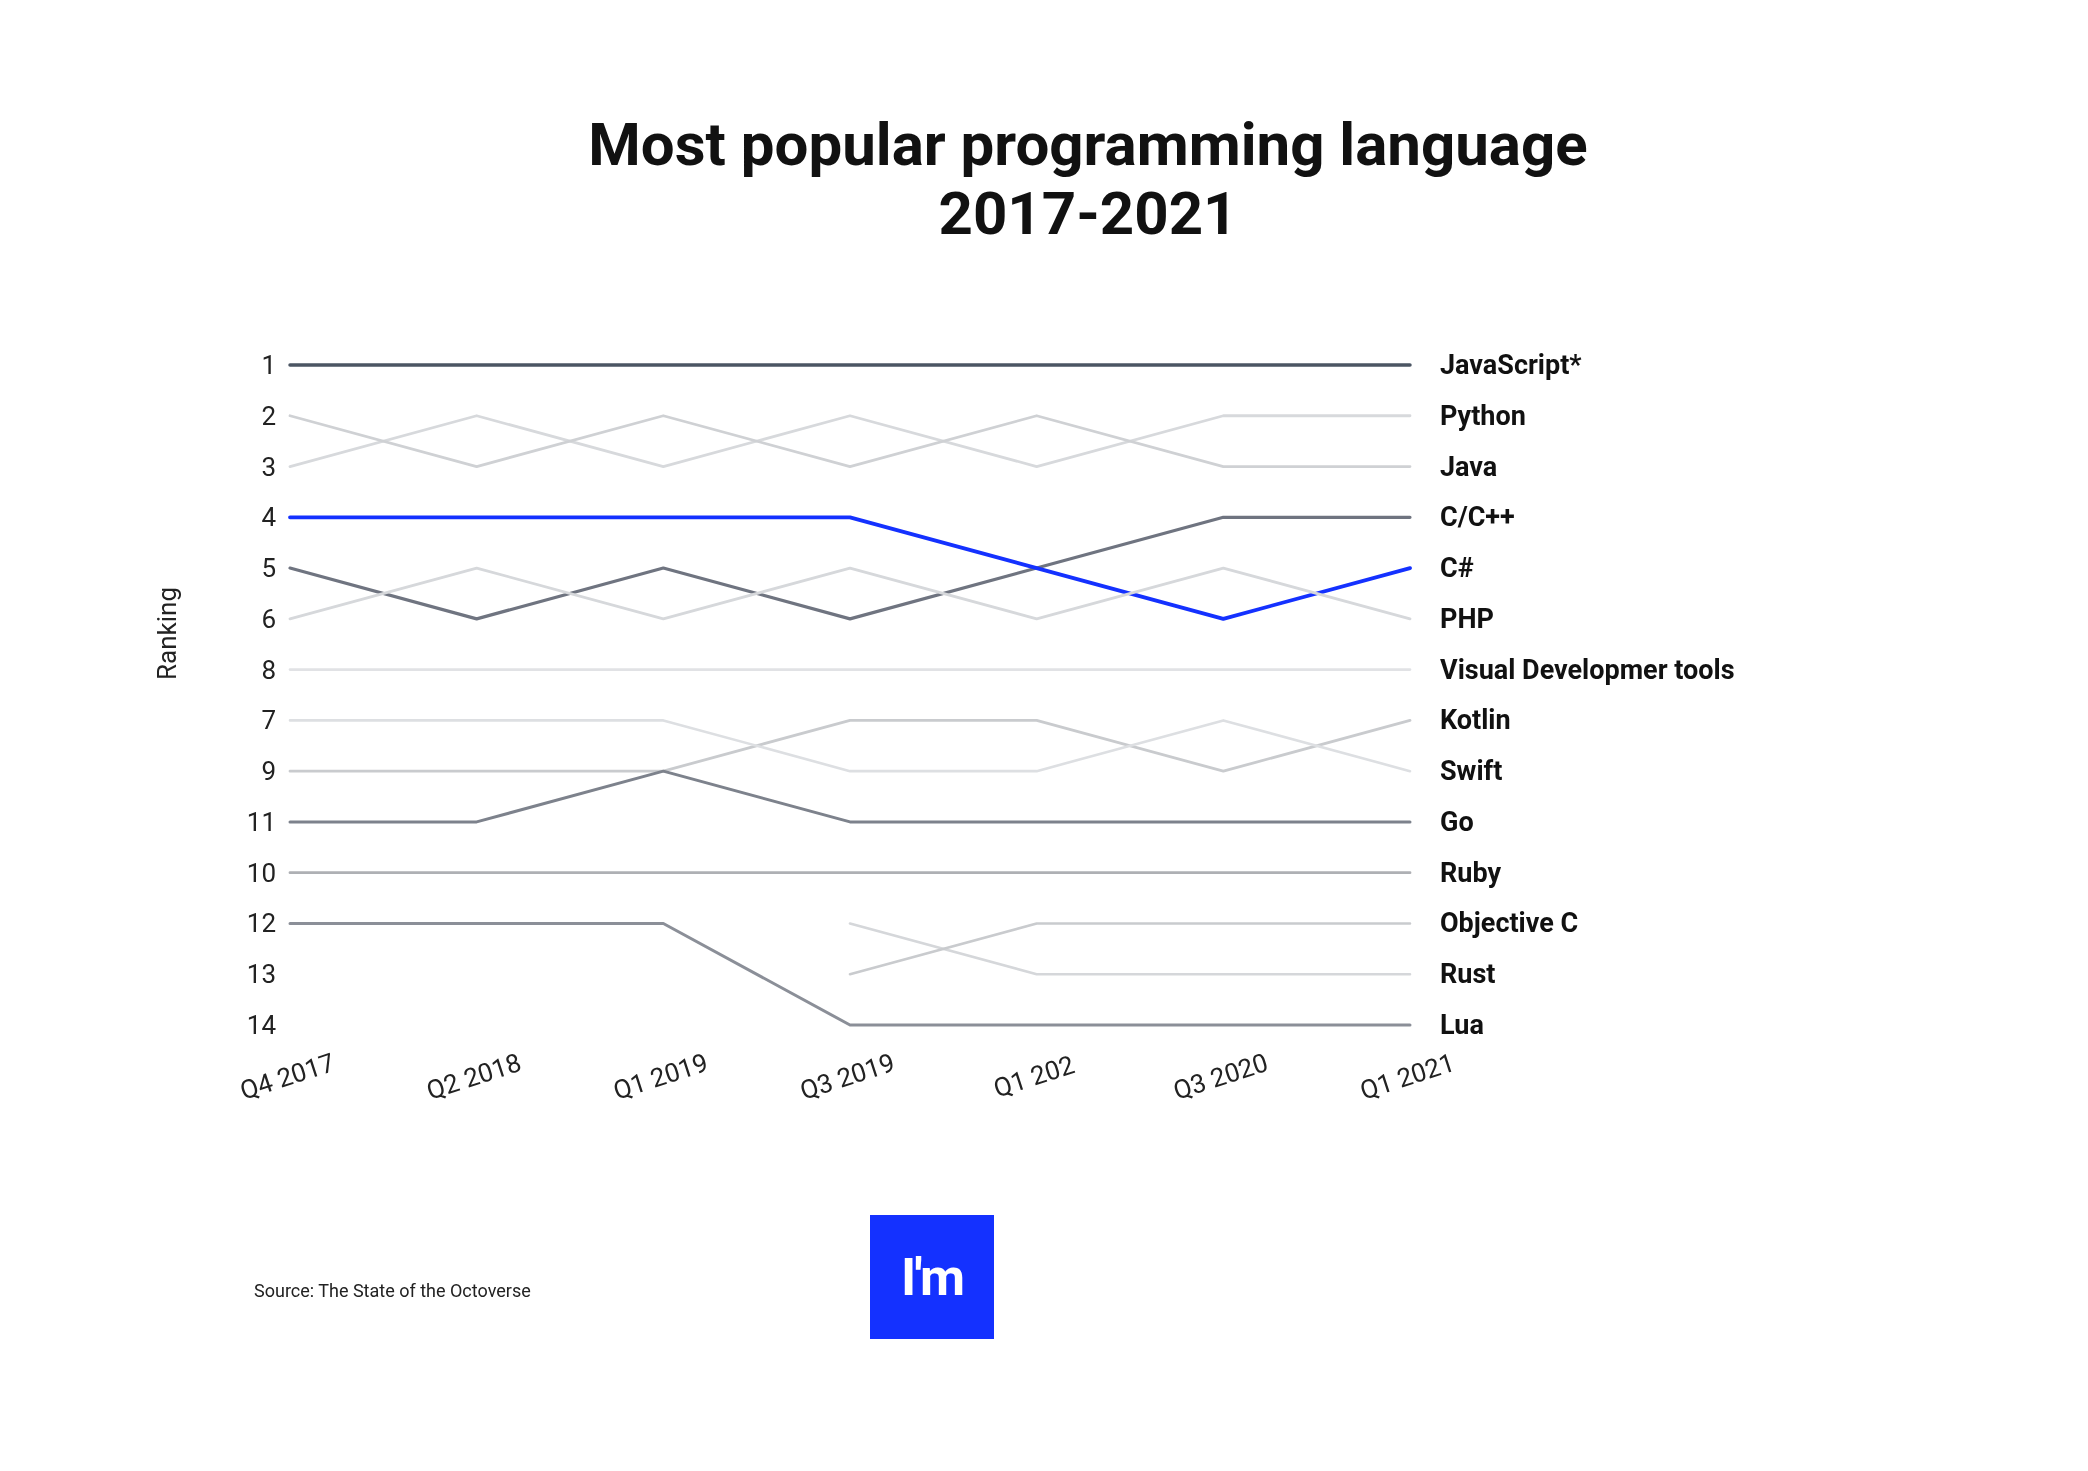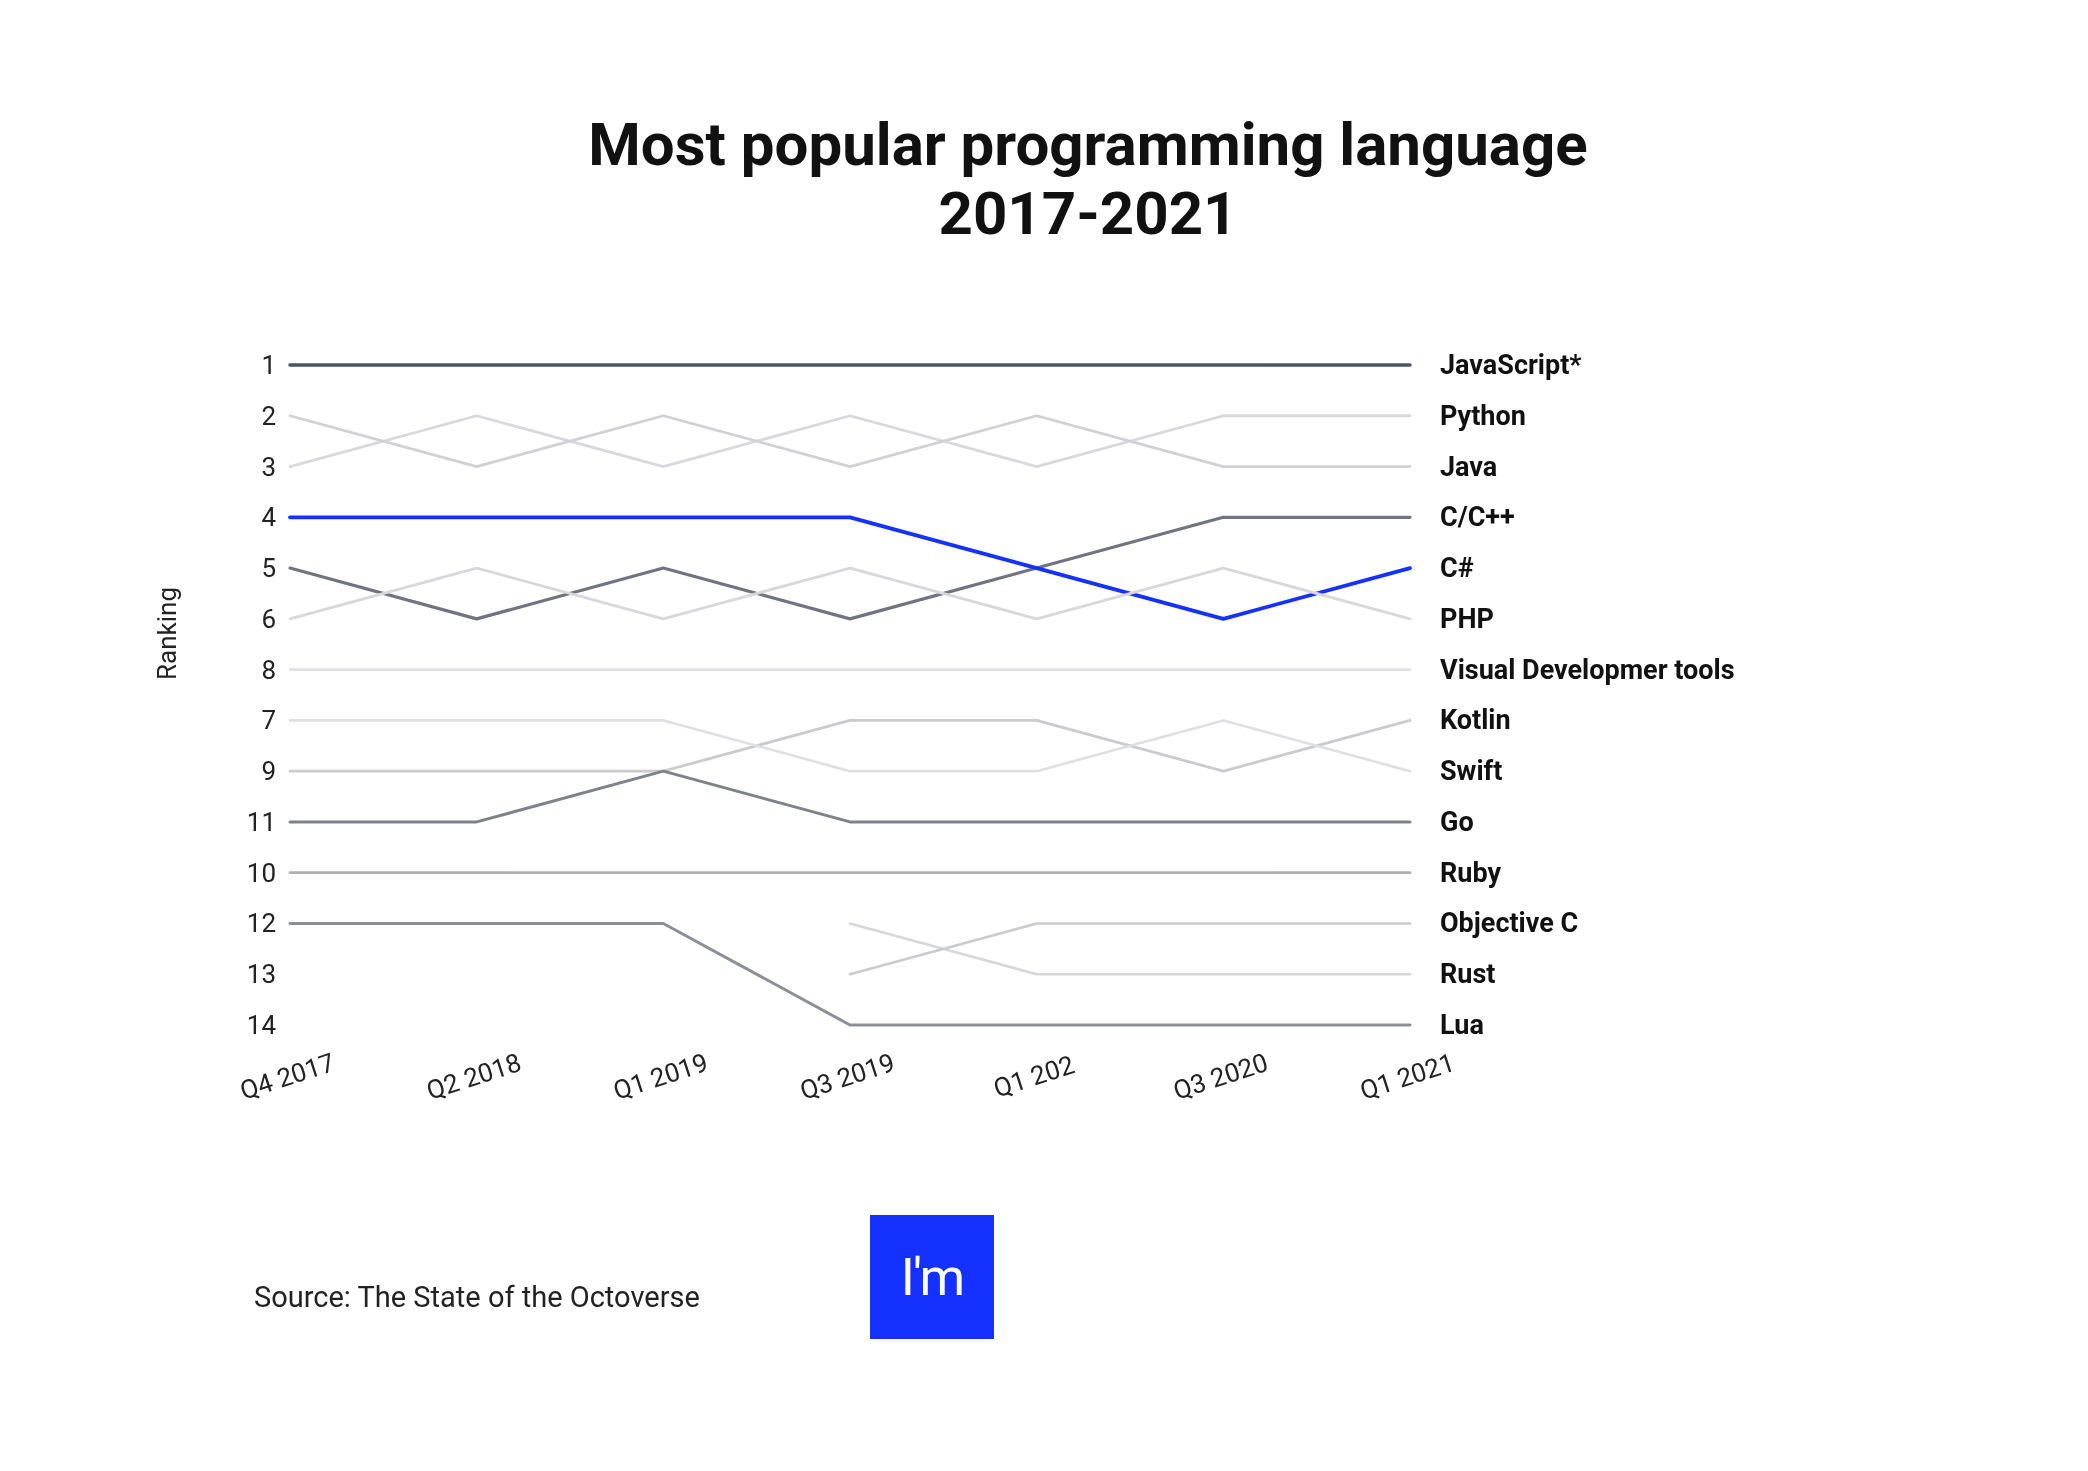--- a/index.html
+++ b/index.html
@@ -39,38 +39,38 @@
     left: 152px;
     font-size: 26px;
     transform: rotate(-90deg);
     transform-origin: left top;
     color: #222;
   }
   .source {
     position: absolute;
     left: 254px;
     top: 1280px;
-    font-size: 29px;
+    font-size: 18px;
     color: #222;
   }
   .logo {
     position: absolute;
     left: 870px;
     top: 1215px;
     width: 124px;
     height: 124px;
     background: #1431ff;
     display: flex;
     align-items: center;
     justify-content: center;
   }
   .logo span {
     color: #fff;
     font-size: 52px;
-    font-weight: 400;
+    font-weight: 700;
     letter-spacing: -2px;
   }
 </style>
 </head>
 <body>
 
 <div class="page">
 
   <div class="title">
     <span>Most popular programming language</span><br>

